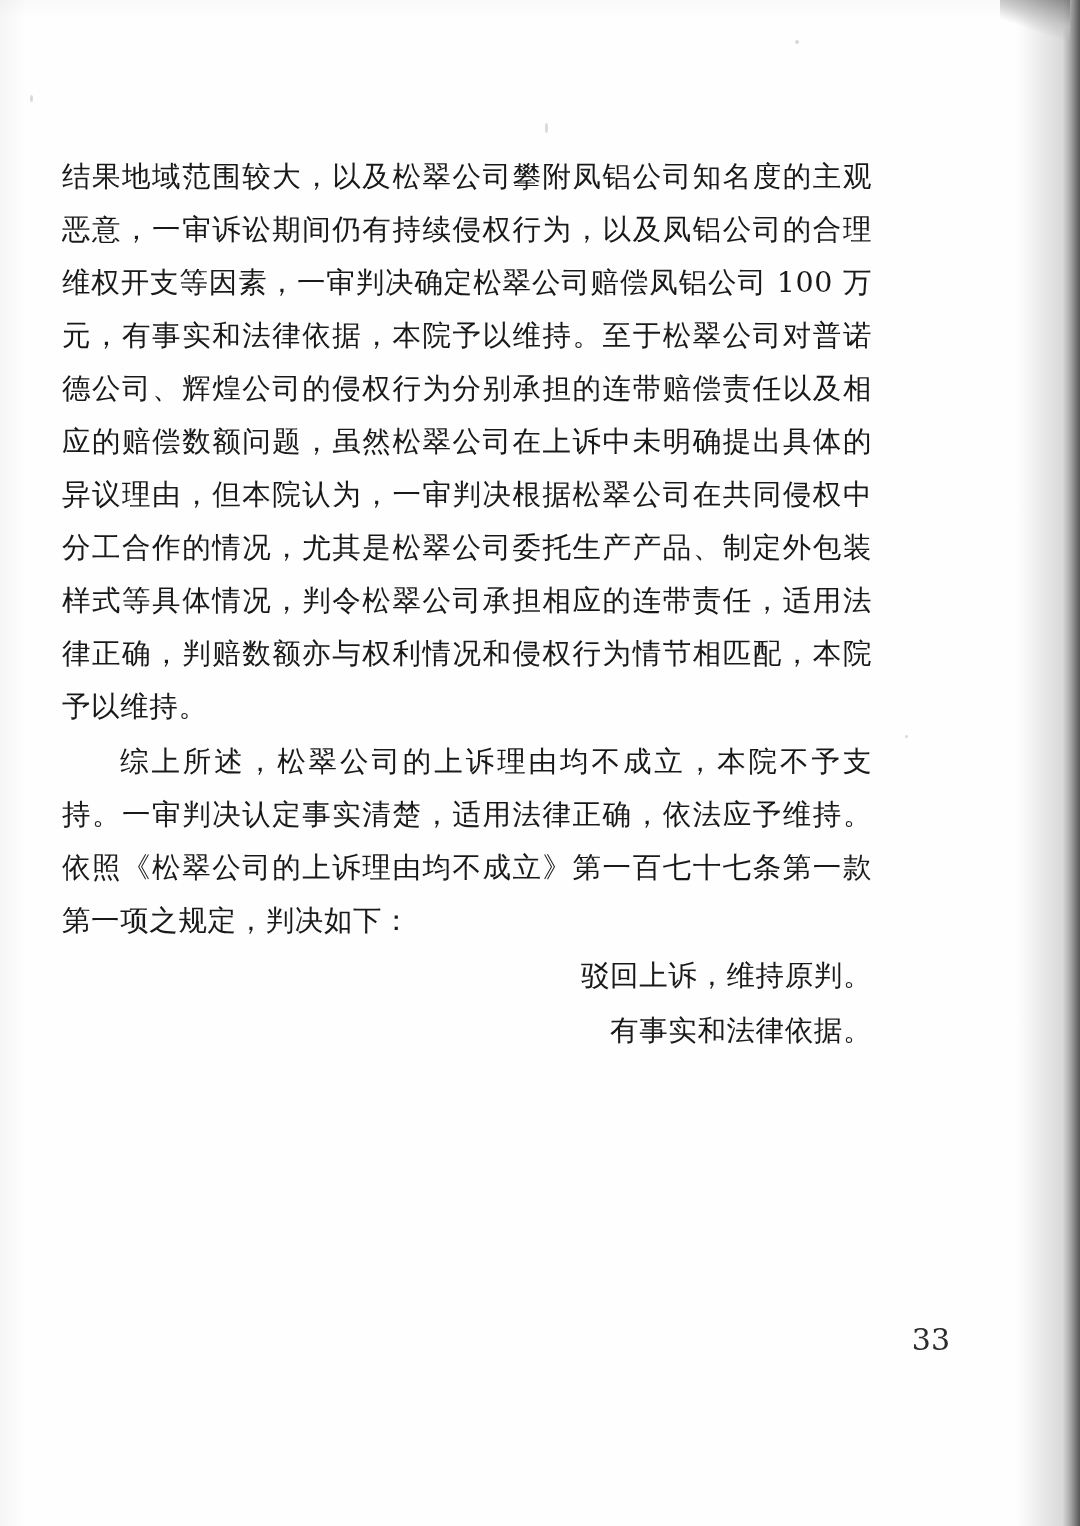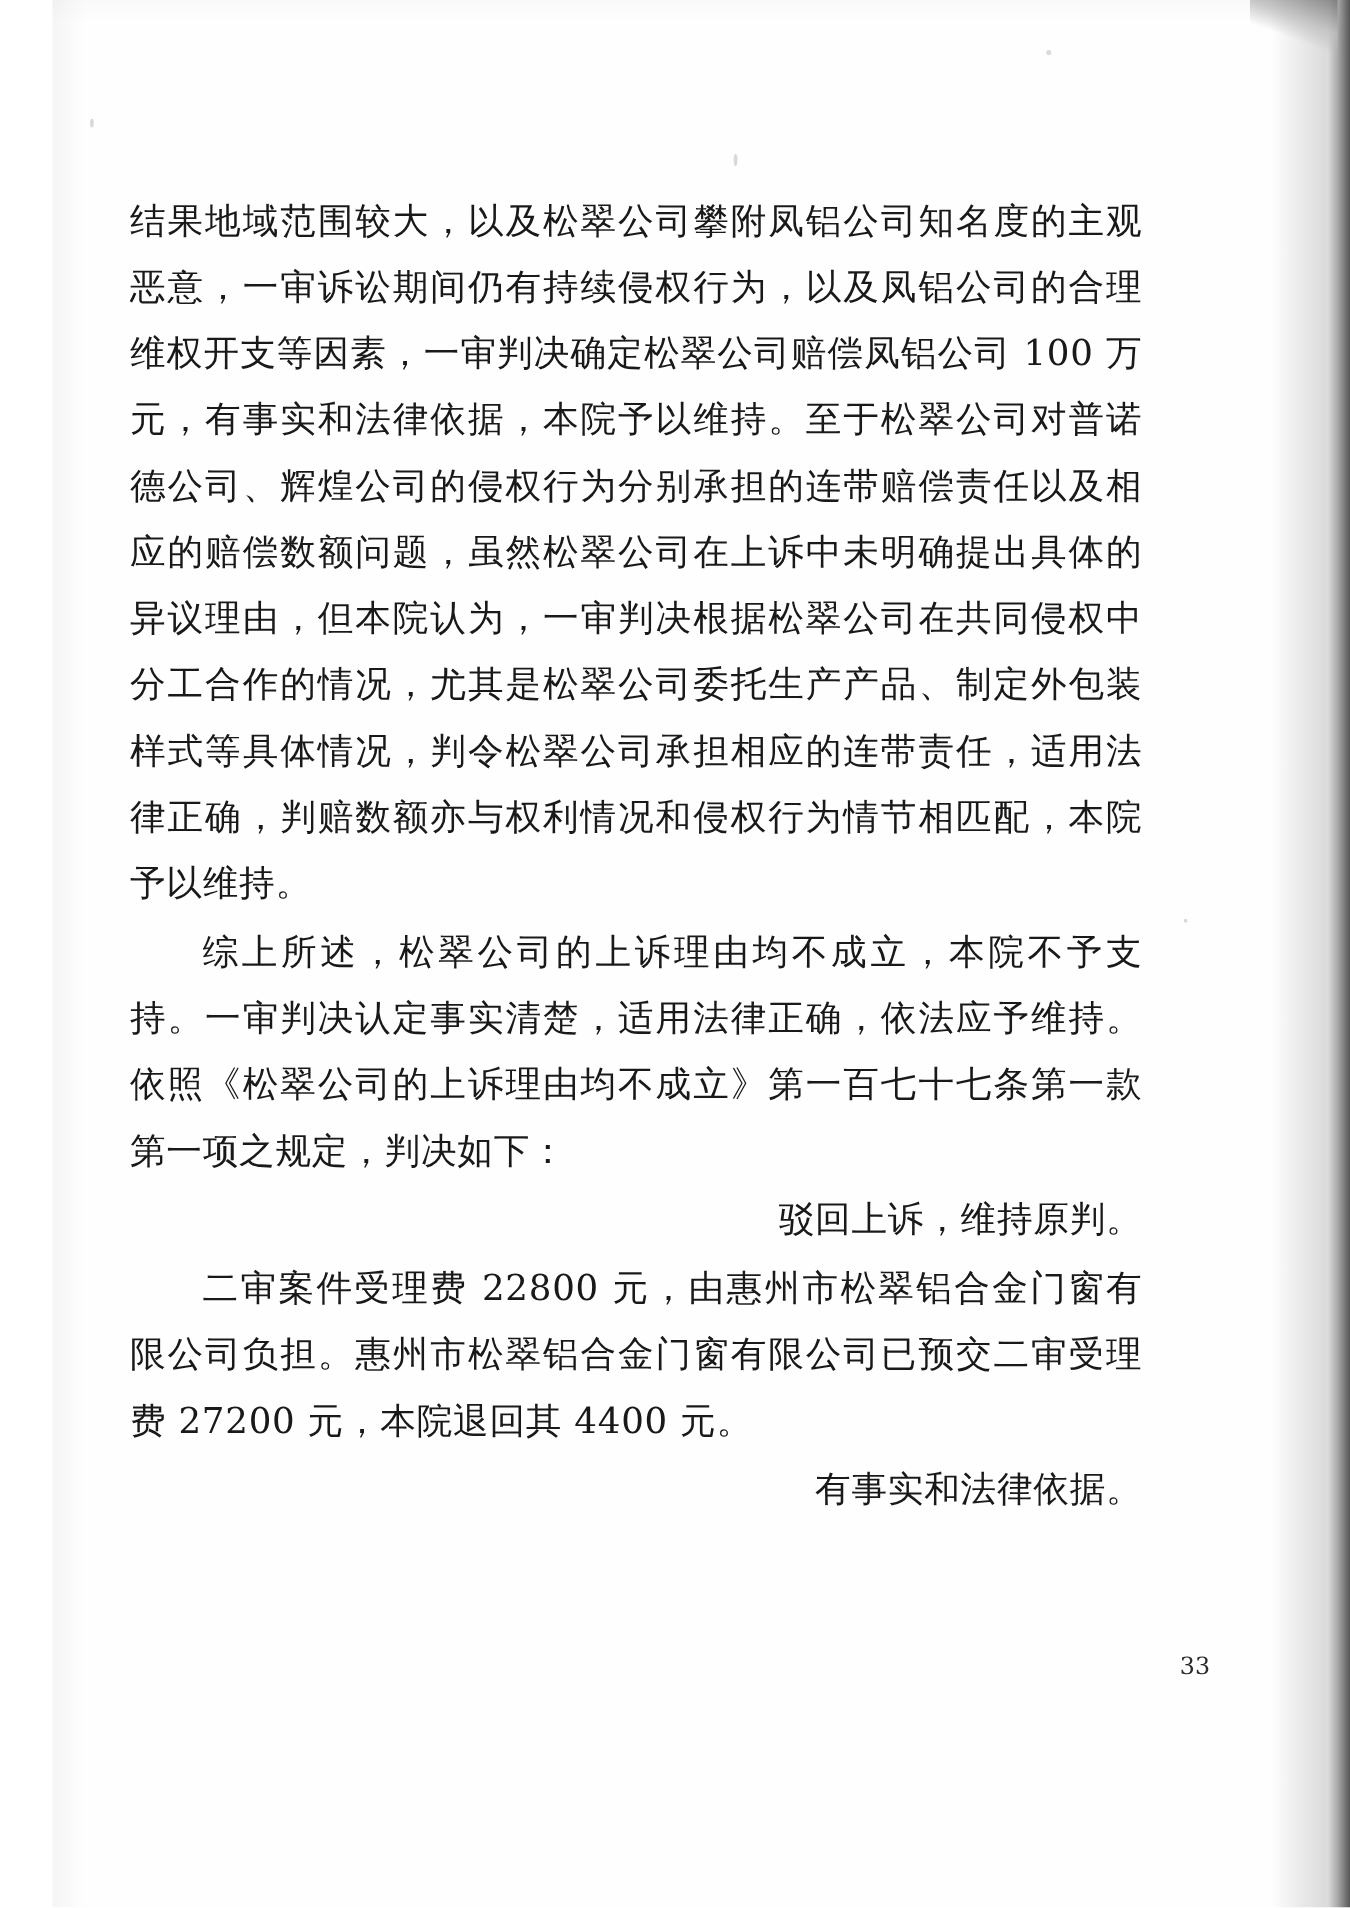--- a/index.html
+++ b/index.html
@@ -17,21 +17,20 @@
 
   
   .page {
     position: absolute;
     inset: 0;
     background:
       linear-gradient(to right, rgba(0,0,0,0.035) 0px, rgba(0,0,0,0.0) 26px),
       linear-gradient(to left, rgba(0,0,0,0.05) 0px, rgba(0,0,0,0.0) 60px),
       linear-gradient(to bottom, rgba(0,0,0,0.02) 0px, rgba(0,0,0,0.0) 18px),
       #fefefe;
-    margin-left: 42px;
   }
 
   
   .binding-edge {
     position: absolute;
     top: 0;
     right: 0;
     width: 18px;
     height: 100%;
     background: linear-gradient(to right, #d9d9d9 0%, #9c9c9c 45%, #3a3a3a 100%);
@@ -82,23 +81,23 @@
   }
   p.indent {
     text-indent: 58px;
   }
   p.last-line-normal {
     text-align: right;
   }
 
   .page-number {
     position: absolute;
-    right: 112px;
+    right: 130px;
     top: 1322px;
-    font-size: 19px;
+    font-size: 30px;
     color: #2b2b2b;
     font-family: "DejaVu Serif", "Liberation Serif", serif;
   }
 </style>
 </head>
 <body>
 
 <div class="page">
 
   <div class="binding-edge"></div>
@@ -107,19 +106,18 @@
 
   <div class="speck" style="left:545px; top:123px; width:3px; height:10px;"></div>
   <div class="speck" style="left:795px; top:40px; width:4px; height:4px;"></div>
   <div class="speck" style="left:905px; top:735px; width:3px; height:3px;"></div>
   <div class="speck" style="left:30px; top:95px; width:3px; height:7px;"></div>
 
   <div class="content">
     <p class="para">结果地域范围较大，以及松翠公司攀附凤铝公司知名度的主观恶意，一审诉讼期间仍有持续侵权行为，以及凤铝公司的合理维权开支等因素，一审判决确定松翠公司赔偿凤铝公司 100 万元，有事实和法律依据，本院予以维持。至于松翠公司对普诺德公司、辉煌公司的侵权行为分别承担的连带赔偿责任以及相应的赔偿数额问题，虽然松翠公司在上诉中未明确提出具体的异议理由，但本院认为，一审判决根据松翠公司在共同侵权中分工合作的情况，尤其是松翠公司委托生产产品、制定外包装样式等具体情况，判令松翠公司承担相应的连带责任，适用法律正确，判赔数额亦与权利情况和侵权行为情节相匹配，本院予以维持。</p>
     <p class="para indent">综上所述，松翠公司的上诉理由均不成立，本院不予支持。一审判决认定事实清楚，适用法律正确，依法应予维持。依照《松翠公司的上诉理由均不成立》第一百七十七条第一款第一项之规定，判决如下：</p>
     <p class="para indent last-line-normal">驳回上诉，维持原判。</p>
-    <p class="para indent">二审案件受理费 22800 元，由惠州市松翠铝合金门窗有限公司负担。惠州市松翠铝合金门窗有限公司已预交二审受理费 27200 元，本院退回其 4400 元。</p>
     <p class="para indent last-line-normal">有事实和法律依据。</p>
   </div>
 
   <div class="page-number">33</div>
 
 </div>
 
 </body></html>

